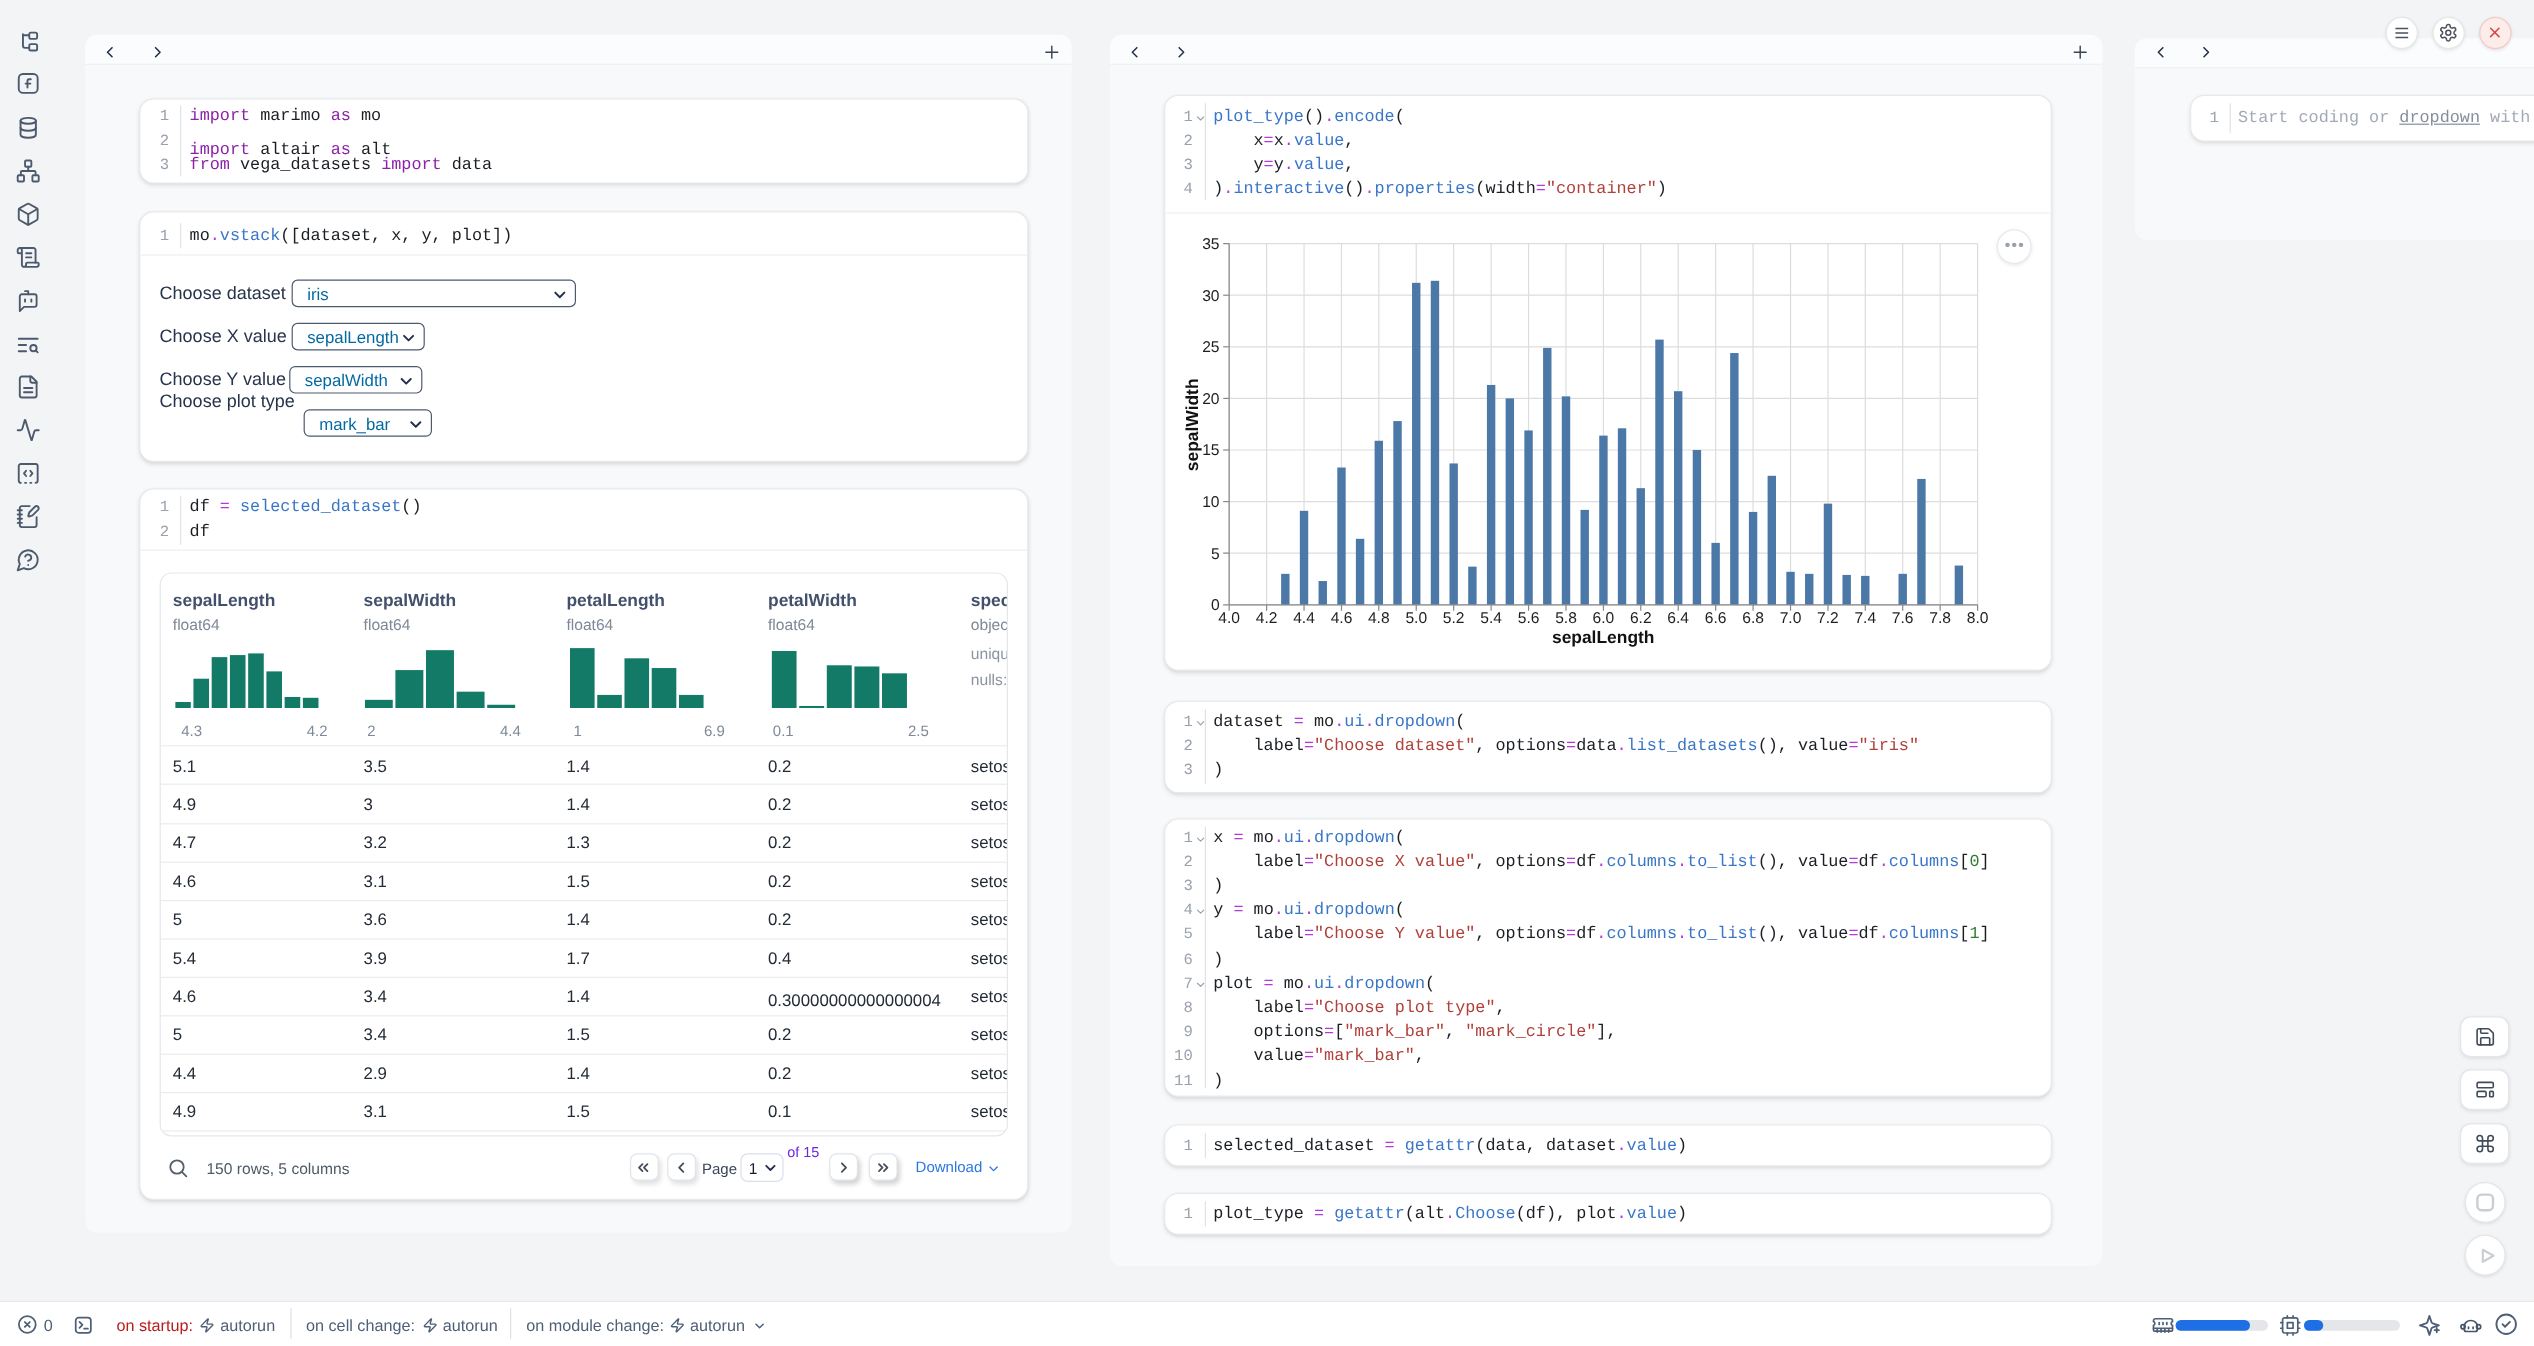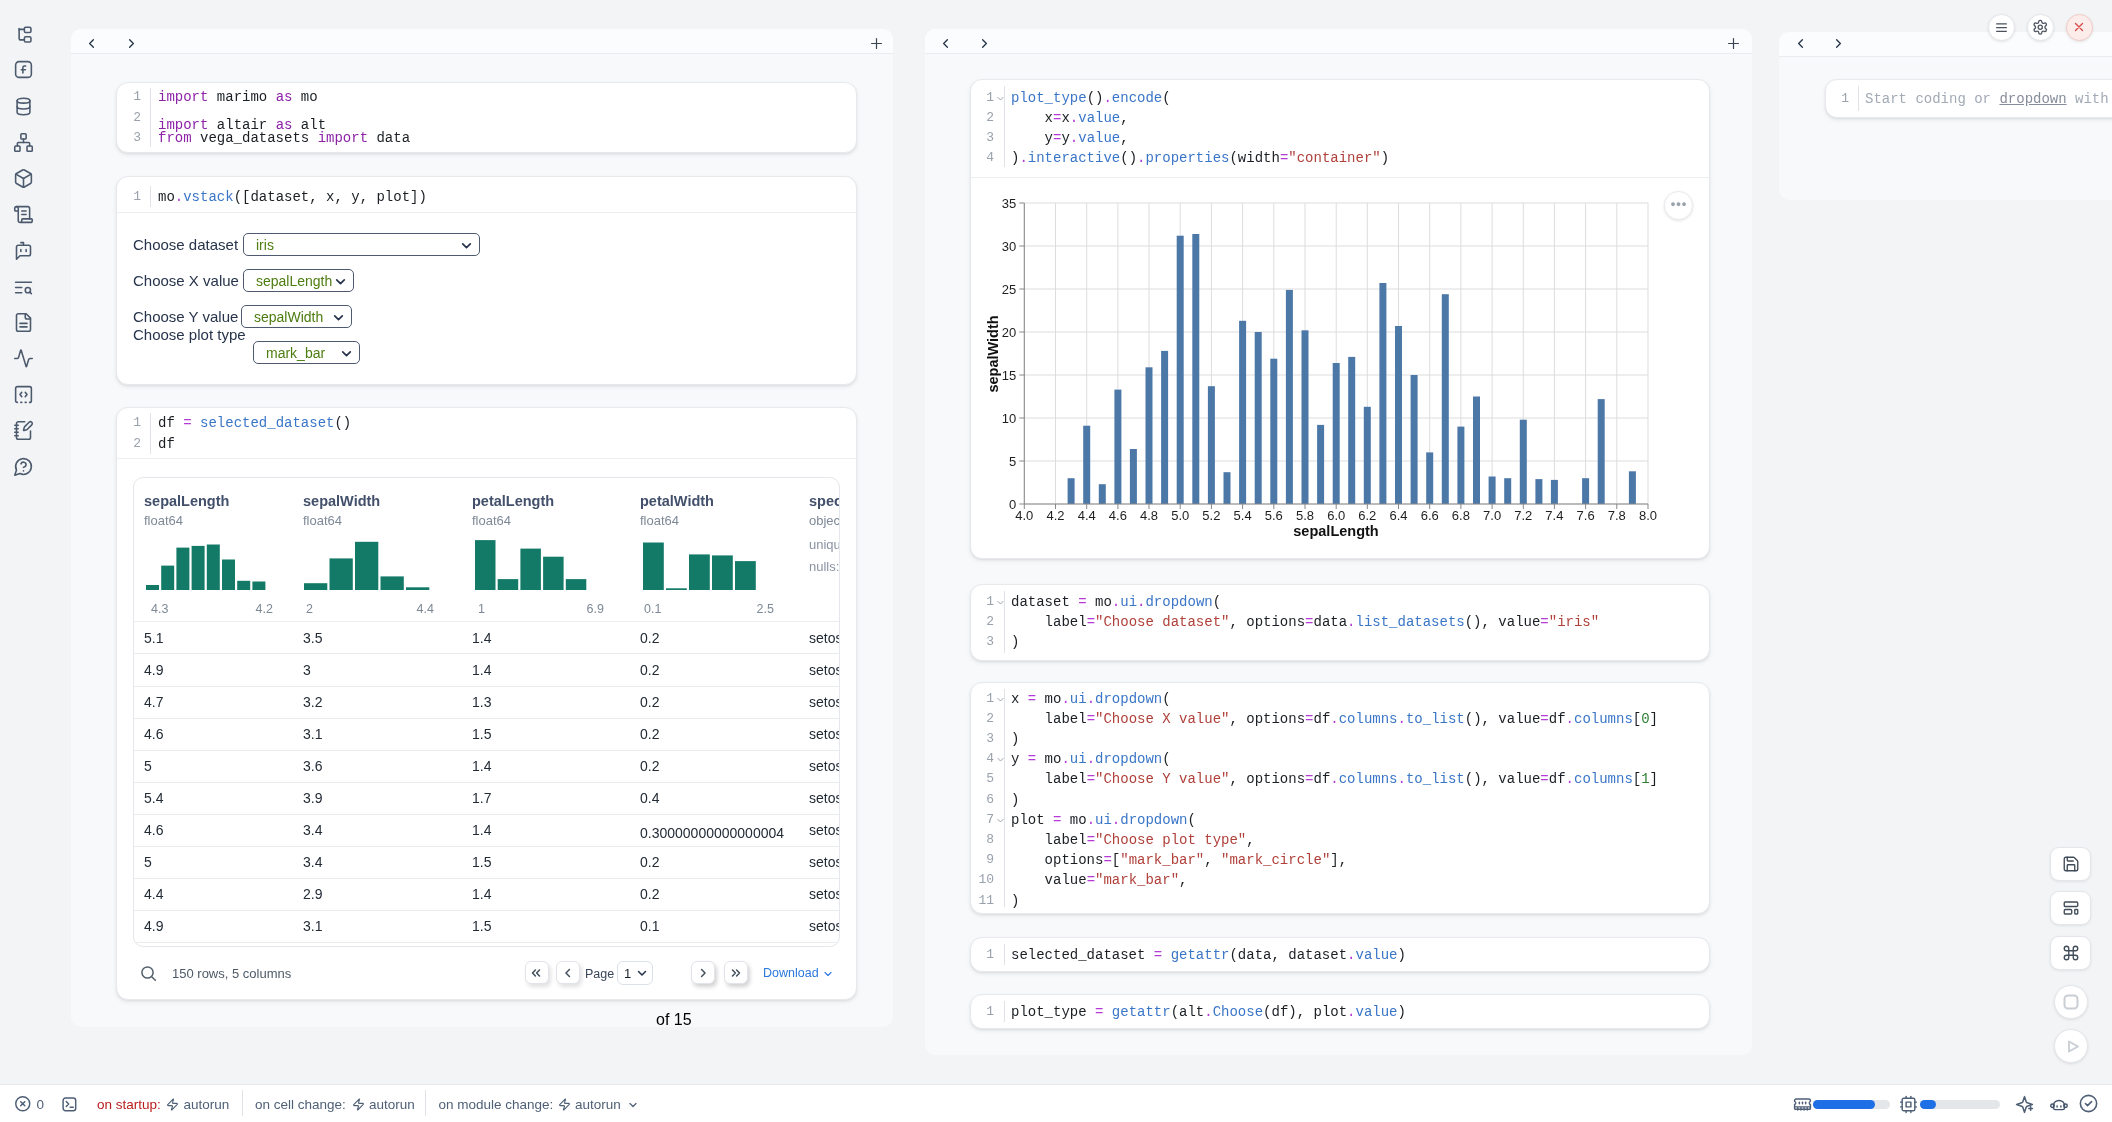--- a/index.html
+++ b/index.html
@@ -15,21 +15,21 @@
 line-height:20px;color:#9aa2ad;text-align:right;}
 .gsep{position:absolute;width:1px;background:#dfe2e6;}
 .csep{position:absolute;height:1px;background:#eceef1;}
 .k{color:#8d22a8;}
 .o{color:#b43bd6;}
 .f{color:#3a76c8;}
 .s{color:#b0403a;}
 .n{color:#2e7d32;}
 .lbl{position:absolute;font-size:15px;color:#27344b;}
 .sel{position:absolute;background:#fff;border:1.2px solid #4e5a70;border-radius:5px;
-font-size:14px;color:#4d7c0f;text-decoration:underline;}
+font-size:14px;color:#0369a1;text-decoration:underline;}
 .sel span{position:absolute;top:2.5px;}
 .tcell{position:absolute;font-size:14px;color:#222b36;}
 .gray12{position:absolute;font-size:12.5px;color:#7e8997;}
 .colhdr{position:absolute;font-size:14.5px;font-weight:bold;color:#43506b;}
 .ftbtn{position:absolute;width:24px;height:23px;background:#fff;border:1px solid #e1e4e9;
 border-radius:6px;box-shadow:0 1px 2px rgba(0,0,0,.07);}
 .rbtn{position:absolute;width:41px;height:34px;background:#fff;border:1px solid #e3e6ea;
 border-radius:9px;box-shadow:0 1px 3px rgba(0,0,0,.08);}
 .circbtn{position:absolute;background:#fff;border:1px solid #e5e7ea;border-radius:50%;
 box-shadow:0 1px 3px rgba(0,0,0,.1);}
@@ -326,21 +326,21 @@
     <g stroke="#444f5c" stroke-width="2.6" stroke-linecap="round" stroke-linejoin="round">
       <path d="M14.5 18l-6-6 6-6"></path>
     </g>
   </svg>
 <div class="abs" style="left:585px;top:966.5px;font-size:12.5px;color:#39455a">Page</div>
 <div class="abs" style="left:616.6px;top:960.5px;width:36px;height:24px;background:#fff;border:1.3px solid #dbe0ea;border-radius:6px"></div>
 <div class="abs" style="left:624px;top:966px;font-size:13px;color:#1a202a">1</div>
 <svg class="abs" style="left:636px;top:966.5px" width="12" height="12" viewBox="0 0 24 24" fill="none">
     <path d="M5 9l7 7 7-7" stroke="#24314a" stroke-width="3" stroke-linecap="round" stroke-linejoin="round"></path>
   </svg>
-<div class="abs" style="left:656px;top:1011px;font-size:16px;color:#000000">of 15</div>
+<div class="abs" style="left:656px;top:953px;font-size:12px;color:#6d28d9">of 15</div>
 <div class="ftbtn" style="left:691.1px;top:961px;box-shadow:2px 3px 4px rgba(0,0,0,.18);"></div>
 <svg class="abs" style="left:695.6px;top:965.5px" width="14" height="14" viewBox="0 0 24 24" fill="none">
     <g stroke="#444f5c" stroke-width="2.6" stroke-linecap="round" stroke-linejoin="round">
       <path d="M9.5 18l6-6-6-6"></path>
     </g>
   </svg>
 <div class="ftbtn" style="left:724.1px;top:961px;box-shadow:2px 3px 4px rgba(0,0,0,.18);"></div>
 <svg class="abs" style="left:728.6px;top:965.5px" width="14" height="14" viewBox="0 0 24 24" fill="none">
     <g stroke="#444f5c" stroke-width="2.6" stroke-linecap="round" stroke-linejoin="round">
       <path d="M13 17l5-5-5-5"></path>

